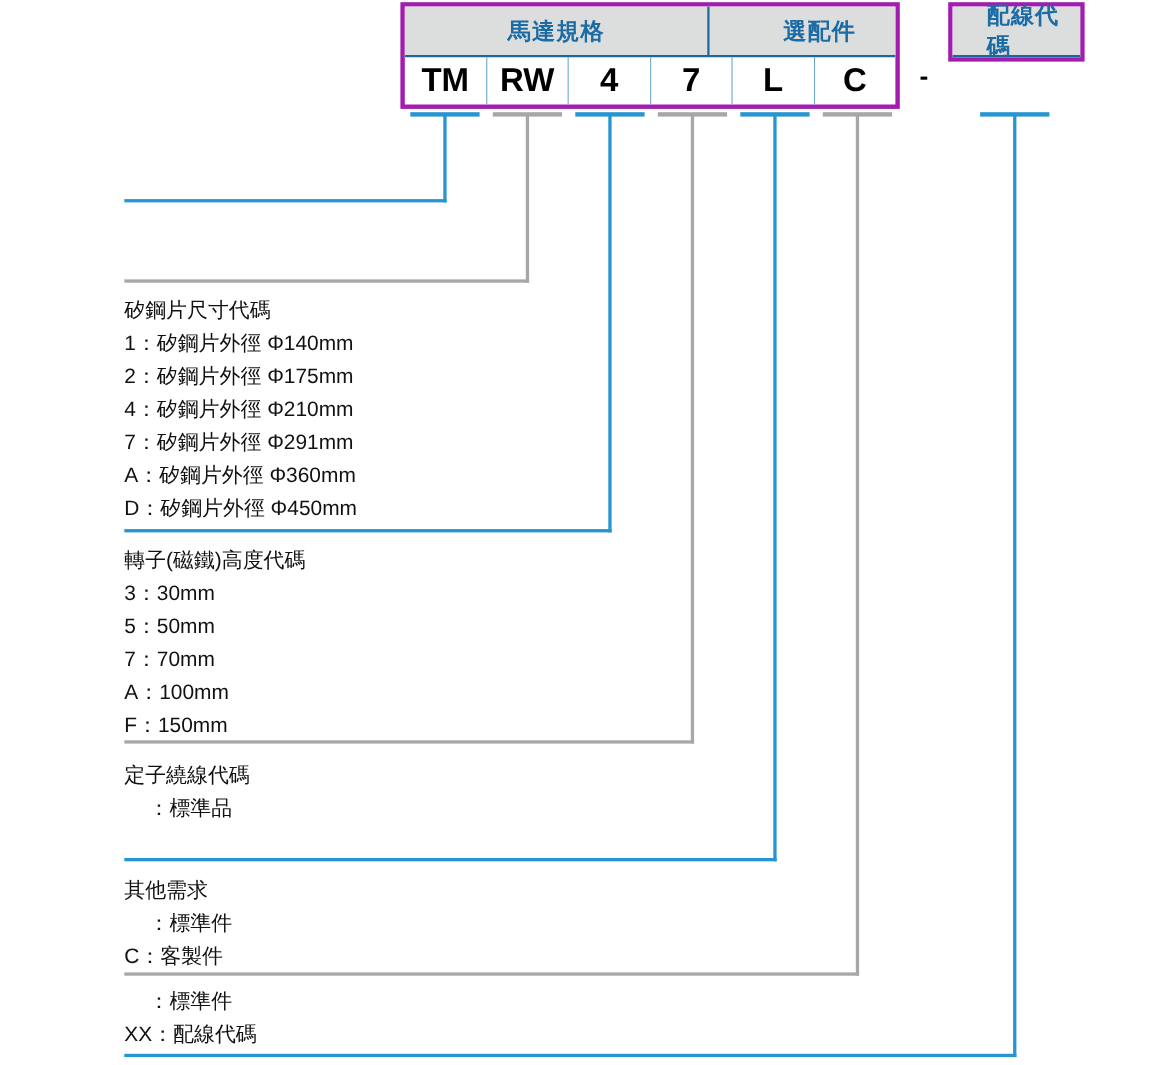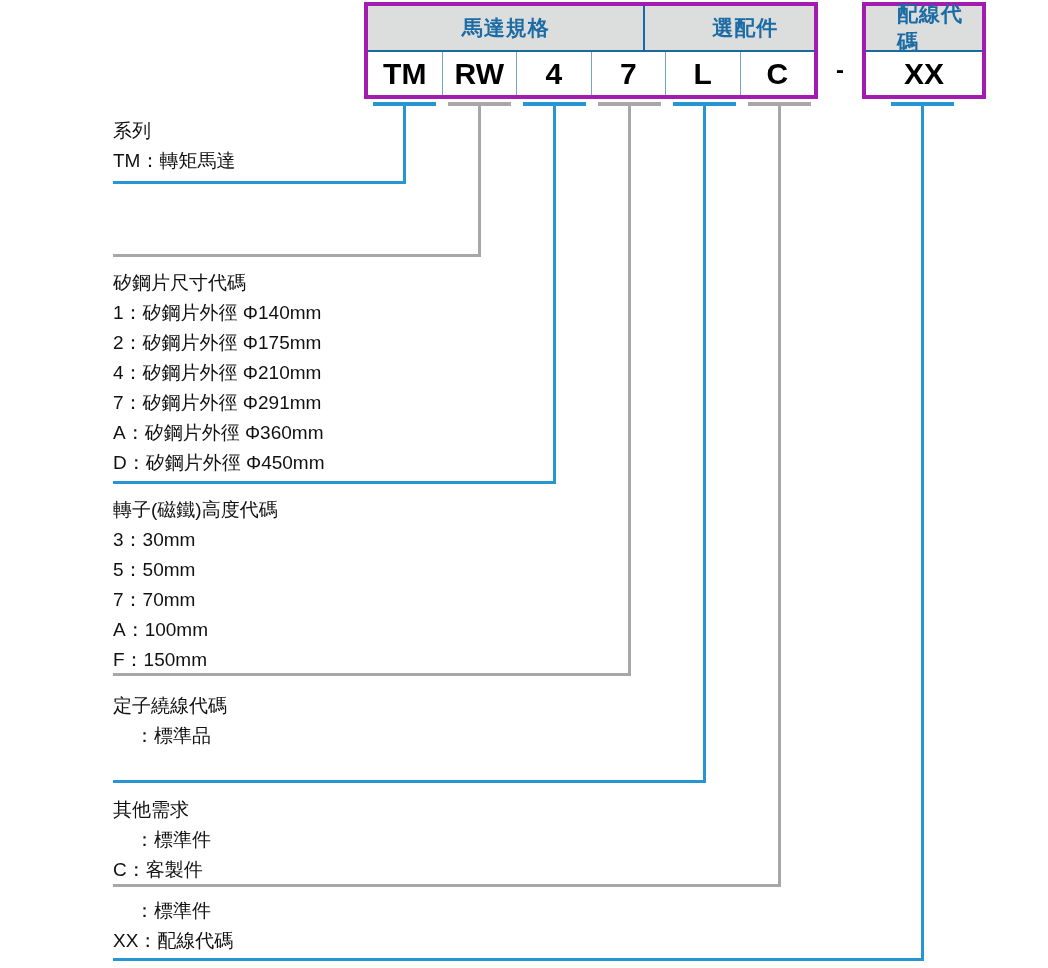--- a/index.html
+++ b/index.html
@@ -58,23 +58,20 @@
       <div class="ccell last">C</div>
     </div>
   </div>
 
   <div class="dash">-</div>
 
   <div class="tbl" style="left:862px;width:124px;">
     <div class="thead">
       <div class="hcell last" style="flex:1;">配線代碼</div>
     </div>
-    <div class="trow">
-      <div class="ccell last">XX</div>
-    </div>
   </div>
 
   <div class="cap blue" style="left:373px;top:102px;width:63px;"></div>
   <div class="stem blue" style="left:403px;top:104px;height:80px;"></div>
   <div class="rule blue" style="left:113px;top:181px;width:293px;"></div>
 
   <div class="cap gray" style="left:448px;top:102px;width:63px;"></div>
   <div class="stem gray" style="left:478px;top:104px;height:153px;"></div>
   <div class="rule gray" style="left:113px;top:254px;width:368px;"></div>
 
@@ -91,24 +88,20 @@
   <div class="rule blue" style="left:113px;top:780px;width:593px;"></div>
 
   <div class="cap gray" style="left:748px;top:102px;width:63px;"></div>
   <div class="stem gray" style="left:778px;top:104px;height:783px;"></div>
   <div class="rule gray" style="left:113px;top:884px;width:668px;"></div>
 
   <div class="cap blue" style="left:891px;top:102px;width:63px;"></div>
   <div class="stem blue" style="left:921px;top:104px;height:857px;"></div>
   <div class="rule blue" style="left:113px;top:958px;width:811px;"></div>
 
-  <div class="sec" style="top:116px;">
-    <div class="line">系列</div>
-    <div class="line">TM：轉矩馬達</div>
-  </div>
 
 
   <div class="sec" style="top:268px;">
     <div class="line">矽鋼片尺寸代碼</div>
     <div class="line">1：矽鋼片外徑 Φ140mm</div>
     <div class="line">2：矽鋼片外徑 Φ175mm</div>
     <div class="line">4：矽鋼片外徑 Φ210mm</div>
     <div class="line">7：矽鋼片外徑 Φ291mm</div>
     <div class="line">A：矽鋼片外徑 Φ360mm</div>
     <div class="line">D：矽鋼片外徑 Φ450mm</div>

